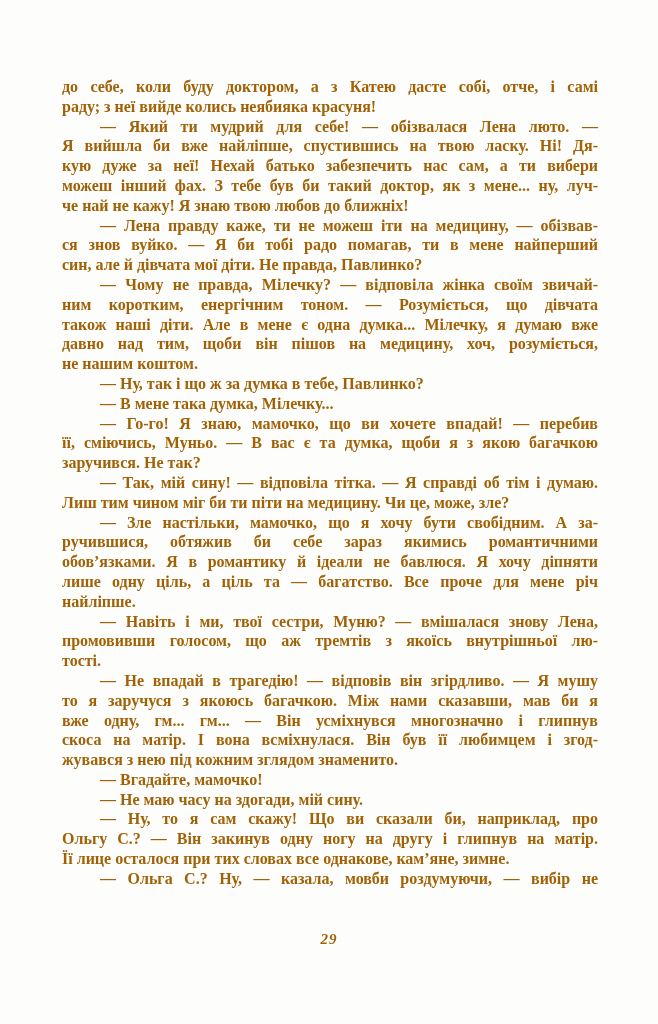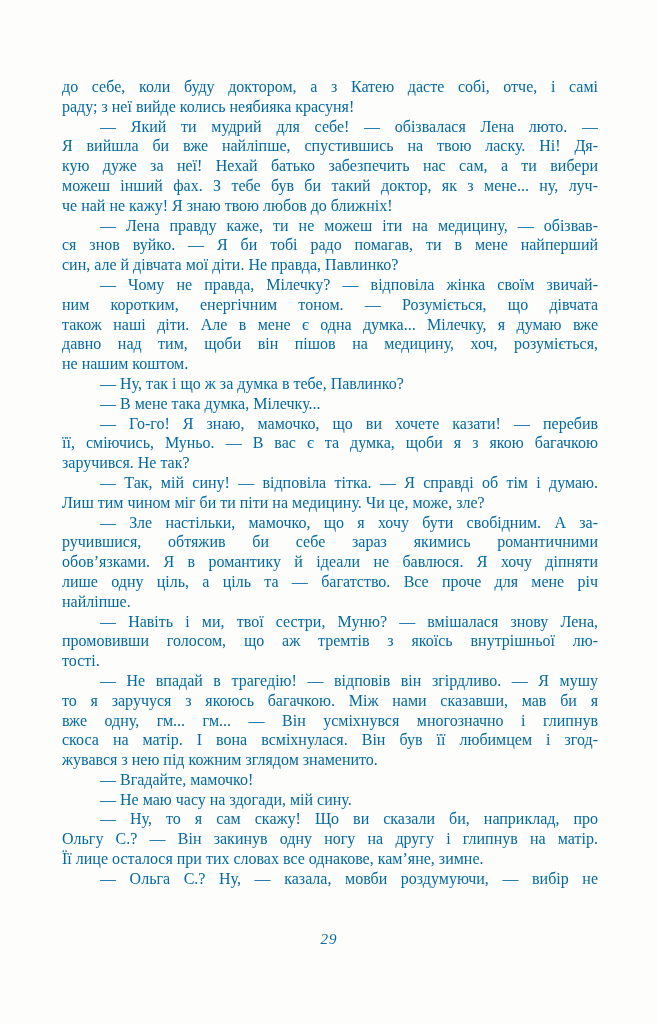--- a/index.html
+++ b/index.html
@@ -45,40 +45,40 @@
     width: 100%;
     text-align: center;
     font-style: italic;
     font-size: 15px;
     letter-spacing: 1px;
   }
 </style>
 </head>
 <body>
 
-<div class="page" style="background: rgb(253, 253, 251); color: #0369a1;">
+<div class="page" style="background: rgb(253, 253, 251); color: #a16207; font-weight: bold;">
   <main class="text-block">
       <div class="line">до себе, коли буду доктором, а з Катею дасте собі, отче, і самі</div>
       <div class="line last">раду; з неї вийде колись неябияка красуня!</div>
       <div class="line indent">— Який ти мудрий для себе! — обізвалася Лена люто. —</div>
       <div class="line">Я вийшла би вже найліпше, спустившись на твою ласку. Ні! Дя-</div>
       <div class="line">кую дуже за неї! Нехай батько забезпечить нас сам, а ти вибери</div>
       <div class="line">можеш інший фах. З тебе був би такий доктор, як з мене... ну, луч-</div>
       <div class="line last">че най не кажу! Я знаю твою любов до ближніх!</div>
       <div class="line indent">— Лена правду каже, ти не можеш іти на медицину, — обізвав-</div>
       <div class="line">ся знов вуйко. — Я би тобі радо помагав, ти в мене найперший</div>
       <div class="line last">син, але й дівчата мої діти. Не правда, Павлинко?</div>
       <div class="line indent">— Чому не правда, Мілечку? — відповіла жінка своїм звичай-</div>
       <div class="line">ним коротким, енергічним тоном. — Розуміється, що дівчата</div>
       <div class="line">також наші діти. Але в мене є одна думка... Мілечку, я думаю вже</div>
       <div class="line">давно над тим, щоби він пішов на медицину, хоч, розуміється,</div>
       <div class="line last">не нашим коштом.</div>
       <div class="line indent last">— Ну, так і що ж за думка в тебе, Павлинко?</div>
       <div class="line indent last">— В мене така думка, Мілечку...</div>
-      <div class="line indent">— Го-го! Я знаю, мамочко, що ви хочете казати! — перебив</div>
+      <div class="line indent">— Го-го! Я знаю, мамочко, що ви хочете впадай! — перебив</div>
       <div class="line">її, сміючись, Муньо. — В вас є та думка, щоби я з якою багачкою</div>
       <div class="line last">заручився. Не так?</div>
       <div class="line indent">— Так, мій сину! — відповіла тітка. — Я справді об тім і думаю.</div>
       <div class="line last">Лиш тим чином міг би ти піти на медицину. Чи це, може, зле?</div>
       <div class="line indent">— Зле настільки, мамочко, що я хочу бути свобідним. А за-</div>
       <div class="line">ручившися, обтяжив би себе зараз якимись романтичними</div>
       <div class="line">обов’язками. Я в романтику й ідеали не бавлюся. Я хочу діпняти</div>
       <div class="line">лише одну ціль, а ціль та — багатство. Все проче для мене річ</div>
       <div class="line last">найліпше.</div>
       <div class="line indent">— Навіть і ми, твої сестри, Муню? — вмішалася знову Лена,</div>

